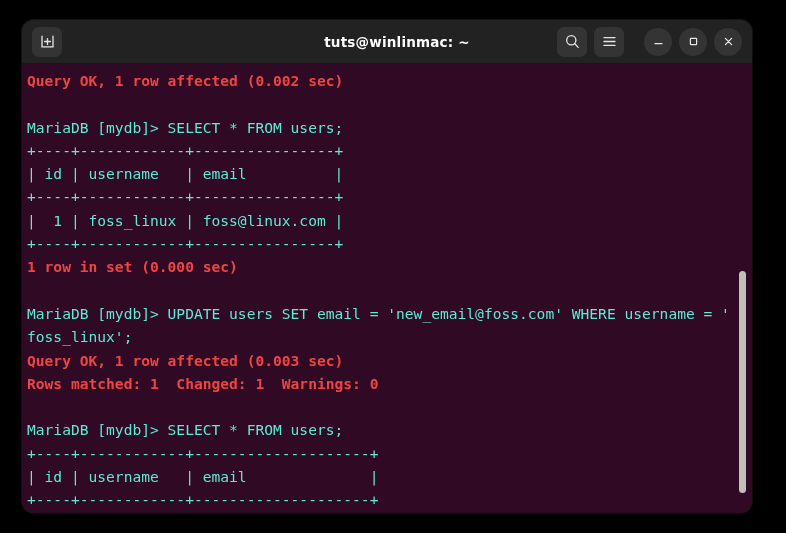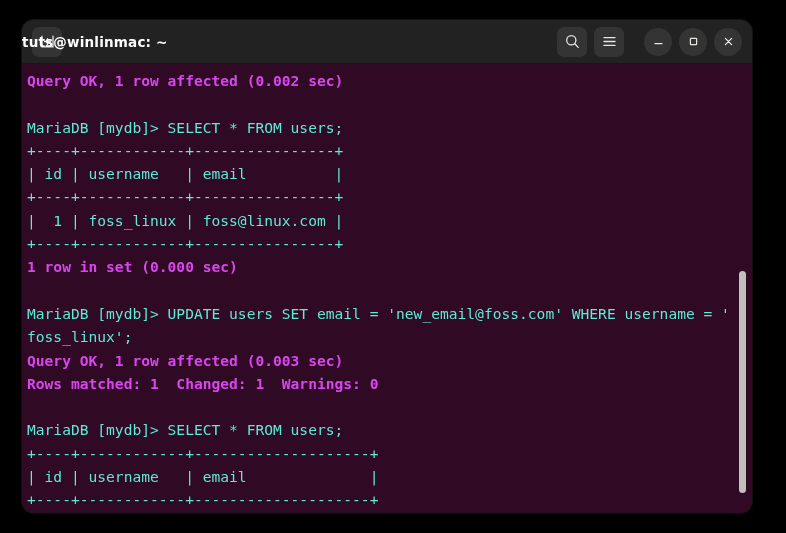--- a/index.html
+++ b/index.html
@@ -42,26 +42,28 @@
     width: 30px; height: 30px;
     border-radius: 7px;
     background: #343434;
     display: flex; align-items: center; justify-content: center;
     flex: 0 0 auto;
   }
   .tb-btn.circle { border-radius: 50%; background: #343434; width: 28px; height: 28px; }
   #title-text {
     position: absolute;
     left: 0; right: 12px;
+    text-align: center;
     color: #ffffff;
     font-family: "DejaVu Sans", sans-serif;
     font-size: 13.5px;
     font-weight: bold;
     letter-spacing: 0.2px;
     pointer-events: none;
+    padding-left: 32px;
   }
   #tb-right {
     margin-left: auto;
     display: flex;
     align-items: center;
     gap: 7px;
     z-index: 2;
   }
   #tb-right .gap { width: 6px; }
   svg { display: block; }
@@ -75,21 +77,21 @@
   }
   #screen {
     font-family: "DejaVu Sans Mono", monospace;
     font-size: 14.6px;
     line-height: 23.3px;
     color: #d3d7cf;
     white-space: pre;
     letter-spacing: 0px;
   }
   .line { height: 23.3px; }
-  .bold { font-weight: bold; color: #d946ef; }
+  .bold { font-weight: bold; color: #ef4444; }
   .plainw { color: #5eead4; }
   
   #scrollbar-track {
     position: absolute;
     right: 3px;
     top: 0;
     width: 13px;
     height: 449px;
   }
   #scrollbar-thumb {

